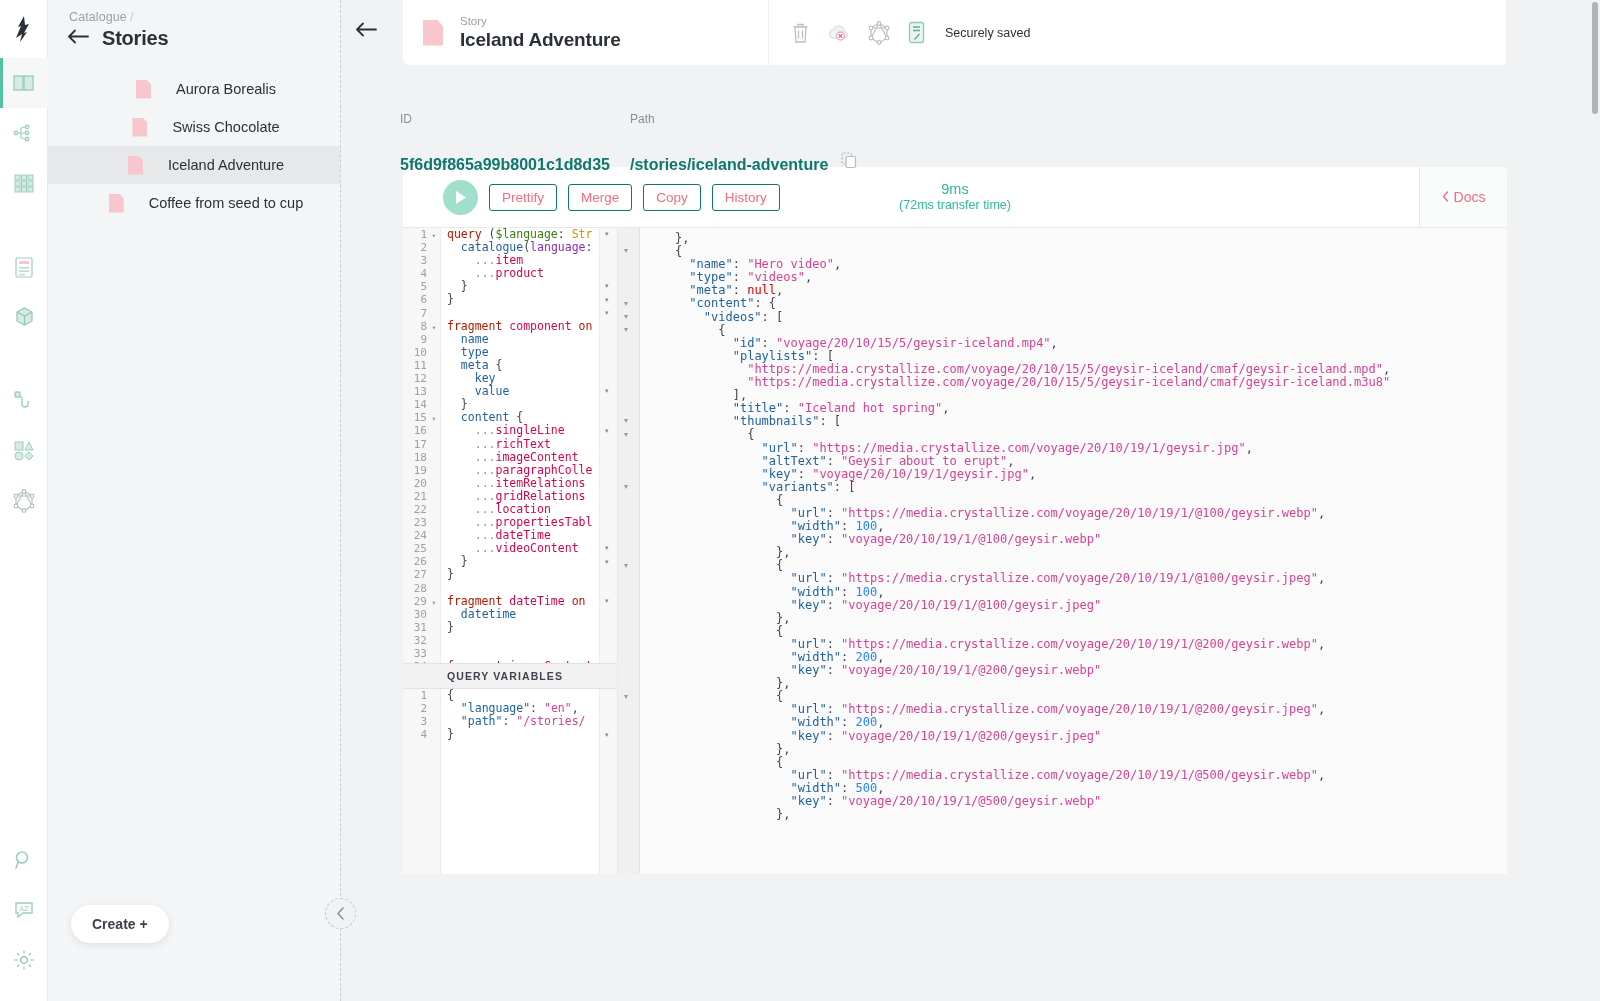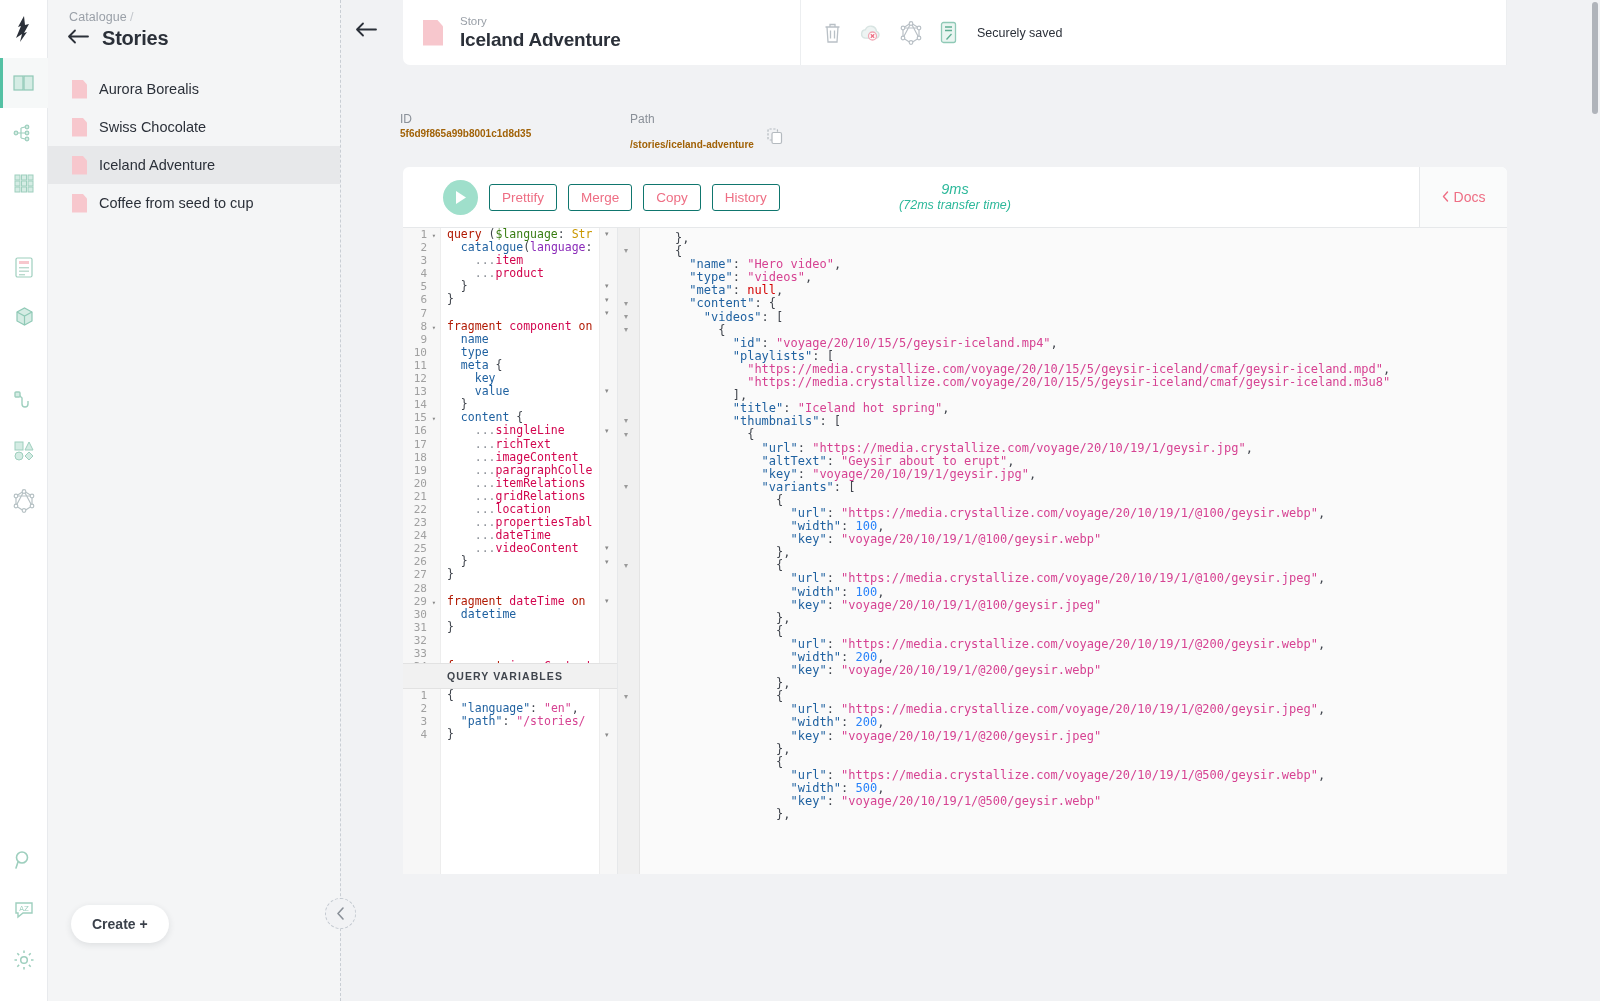--- a/index.html
+++ b/index.html
@@ -41,22 +41,22 @@
   #catalogue-breadcrumb .slash { color: #c3c7cc; margin-left: 3px; }
   #catalogue-title-row {
     display: flex; align-items: center; gap: 13px; padding: 3px 0 0 19px;
   }
   #catalogue-title {
     font-size: 20px; font-weight: bold; color: #2b3039; letter-spacing: -.2px;
   }
   .back-arrow { display: block; }
   #stories-list { margin-top: 20px; }
   .story-item {
-    height: 38px; display: flex; align-items: center; gap: 12px;
-    padding-left: 24px; cursor: pointer;
+    height: 38px; display: flex; align-items: center; gap: 25px;
+    padding-left: 24px; cursor: pointer; justify-content: center;
   }
   .story-item.selected { background: #e7e8ea; }
   .story-label { font-size: 14.5px; color: #2b3039; }
   .doc-glyph {
     width: 15px; height: 19px; background: #f7c7cd; position: relative; flex: 0 0 auto;
     clip-path: polygon(0 0, 70% 0, 100% 26%, 100% 100%, 0 100%);
   }
   #create-button {
     position: absolute; left: 23px; bottom: 58px;
     background: #ffffff; border: none; border-radius: 19px;
@@ -75,21 +75,21 @@
     border-radius: 50%; border: 1px dashed #c3c9d0; background: #f1f2f4;
     display: flex; align-items: center; justify-content: center; cursor: pointer; z-index: 8;
   }
 
   
   #header-bar {
     position: absolute; left: 403px; top: 0; width: 1104px; height: 65px;
     display: flex; align-items: stretch; z-index: 10;
   }
   #header-title-card {
-    width: 398px; background: #ffffff; border-bottom-left-radius: 7px;
+    width: 366px; background: #ffffff; border-bottom-left-radius: 7px;
     display: flex; align-items: center; gap: 17px; padding-left: 20px;
     border-right: 1px solid #eceef0;
   }
   .header-doc-glyph {
     width: 20px; height: 26px; background: #f7c7cd;
     clip-path: polygon(0 0, 70% 0, 100% 26%, 100% 100%, 0 100%);
   }
   #header-kind { font-size: 11.5px; color: #9aa0a8; line-height: 1.3; }
   #header-name { font-size: 19px; font-weight: bold; color: #2b3039; letter-spacing: -.2px; }
   #header-actions {
@@ -110,21 +110,21 @@
     font-size: 14.5px; font-weight: bold; line-height: 1.25; cursor: pointer;
   }
 
   
   #meta-row {
     position: absolute; left: 400px; top: 110px; width: 1000px; height: 40px;
     display: flex; align-items: flex-start; z-index: 4;
   }
   .meta-block { display: flex; flex-direction: column; }
   .meta-label { font-size: 12px; color: #8a9098; line-height: 1.5; }
-  .meta-value { font-size: 10px; font-weight: bold; color: #a16207; }
+  .meta-value { font-size: 16px; font-weight: bold; color: #0f766e; margin-top: 28px; }
   #meta-id { width: 230px; }
   #meta-path { display: flex; align-items: flex-end; gap: 13px; }
   #copy-path-icon { cursor: pointer; padding-bottom: 1px; }
 
   
   #graphiql-card {
     position: absolute; left: 403px; top: 167px; width: 1104px; height: 707px;
     background: #ffffff; border-radius: 6px 6px 0 0; overflow: hidden;
     display: flex; flex-direction: column;
   }
@@ -136,21 +136,21 @@
     width: 35px; height: 35px; border-radius: 50%; background: #9fdfcb;
     margin-left: 40px; display: flex; align-items: center; justify-content: center; cursor: pointer;
   }
   .toolbar-btn {
     margin-left: 11px; padding: 5px 12px; border: 1px solid #0f766e; border-radius: 3px;
     background: #ffffff; color: #ee6e84; font-size: 13.5px; cursor: pointer;
     font-family: "Liberation Sans", sans-serif;
   }
   #timing-block {
     position: absolute; left: 50%; transform: translateX(-50%);
-    text-align: center; color: #2cb89a; line-height: 1.25; font-style: italic;
+    text-align: center; color: #2cb89a; line-height: 1.25;
   }
   #timing-main { font-size: 14.5px; }
   #timing-sub { font-size: 12.5px; }
   #docs-tab {
     position: absolute; right: 0; top: 0; bottom: 0; width: 88px;
     background: #fafbfb; border-left: 1px solid #e6e8ea;
     display: flex; align-items: center; justify-content: center;
     color: #ee6e84; font-size: 14px; gap: 5px; cursor: pointer;
   }
   #graphiql-body { flex: 1; display: flex; min-height: 0; }

